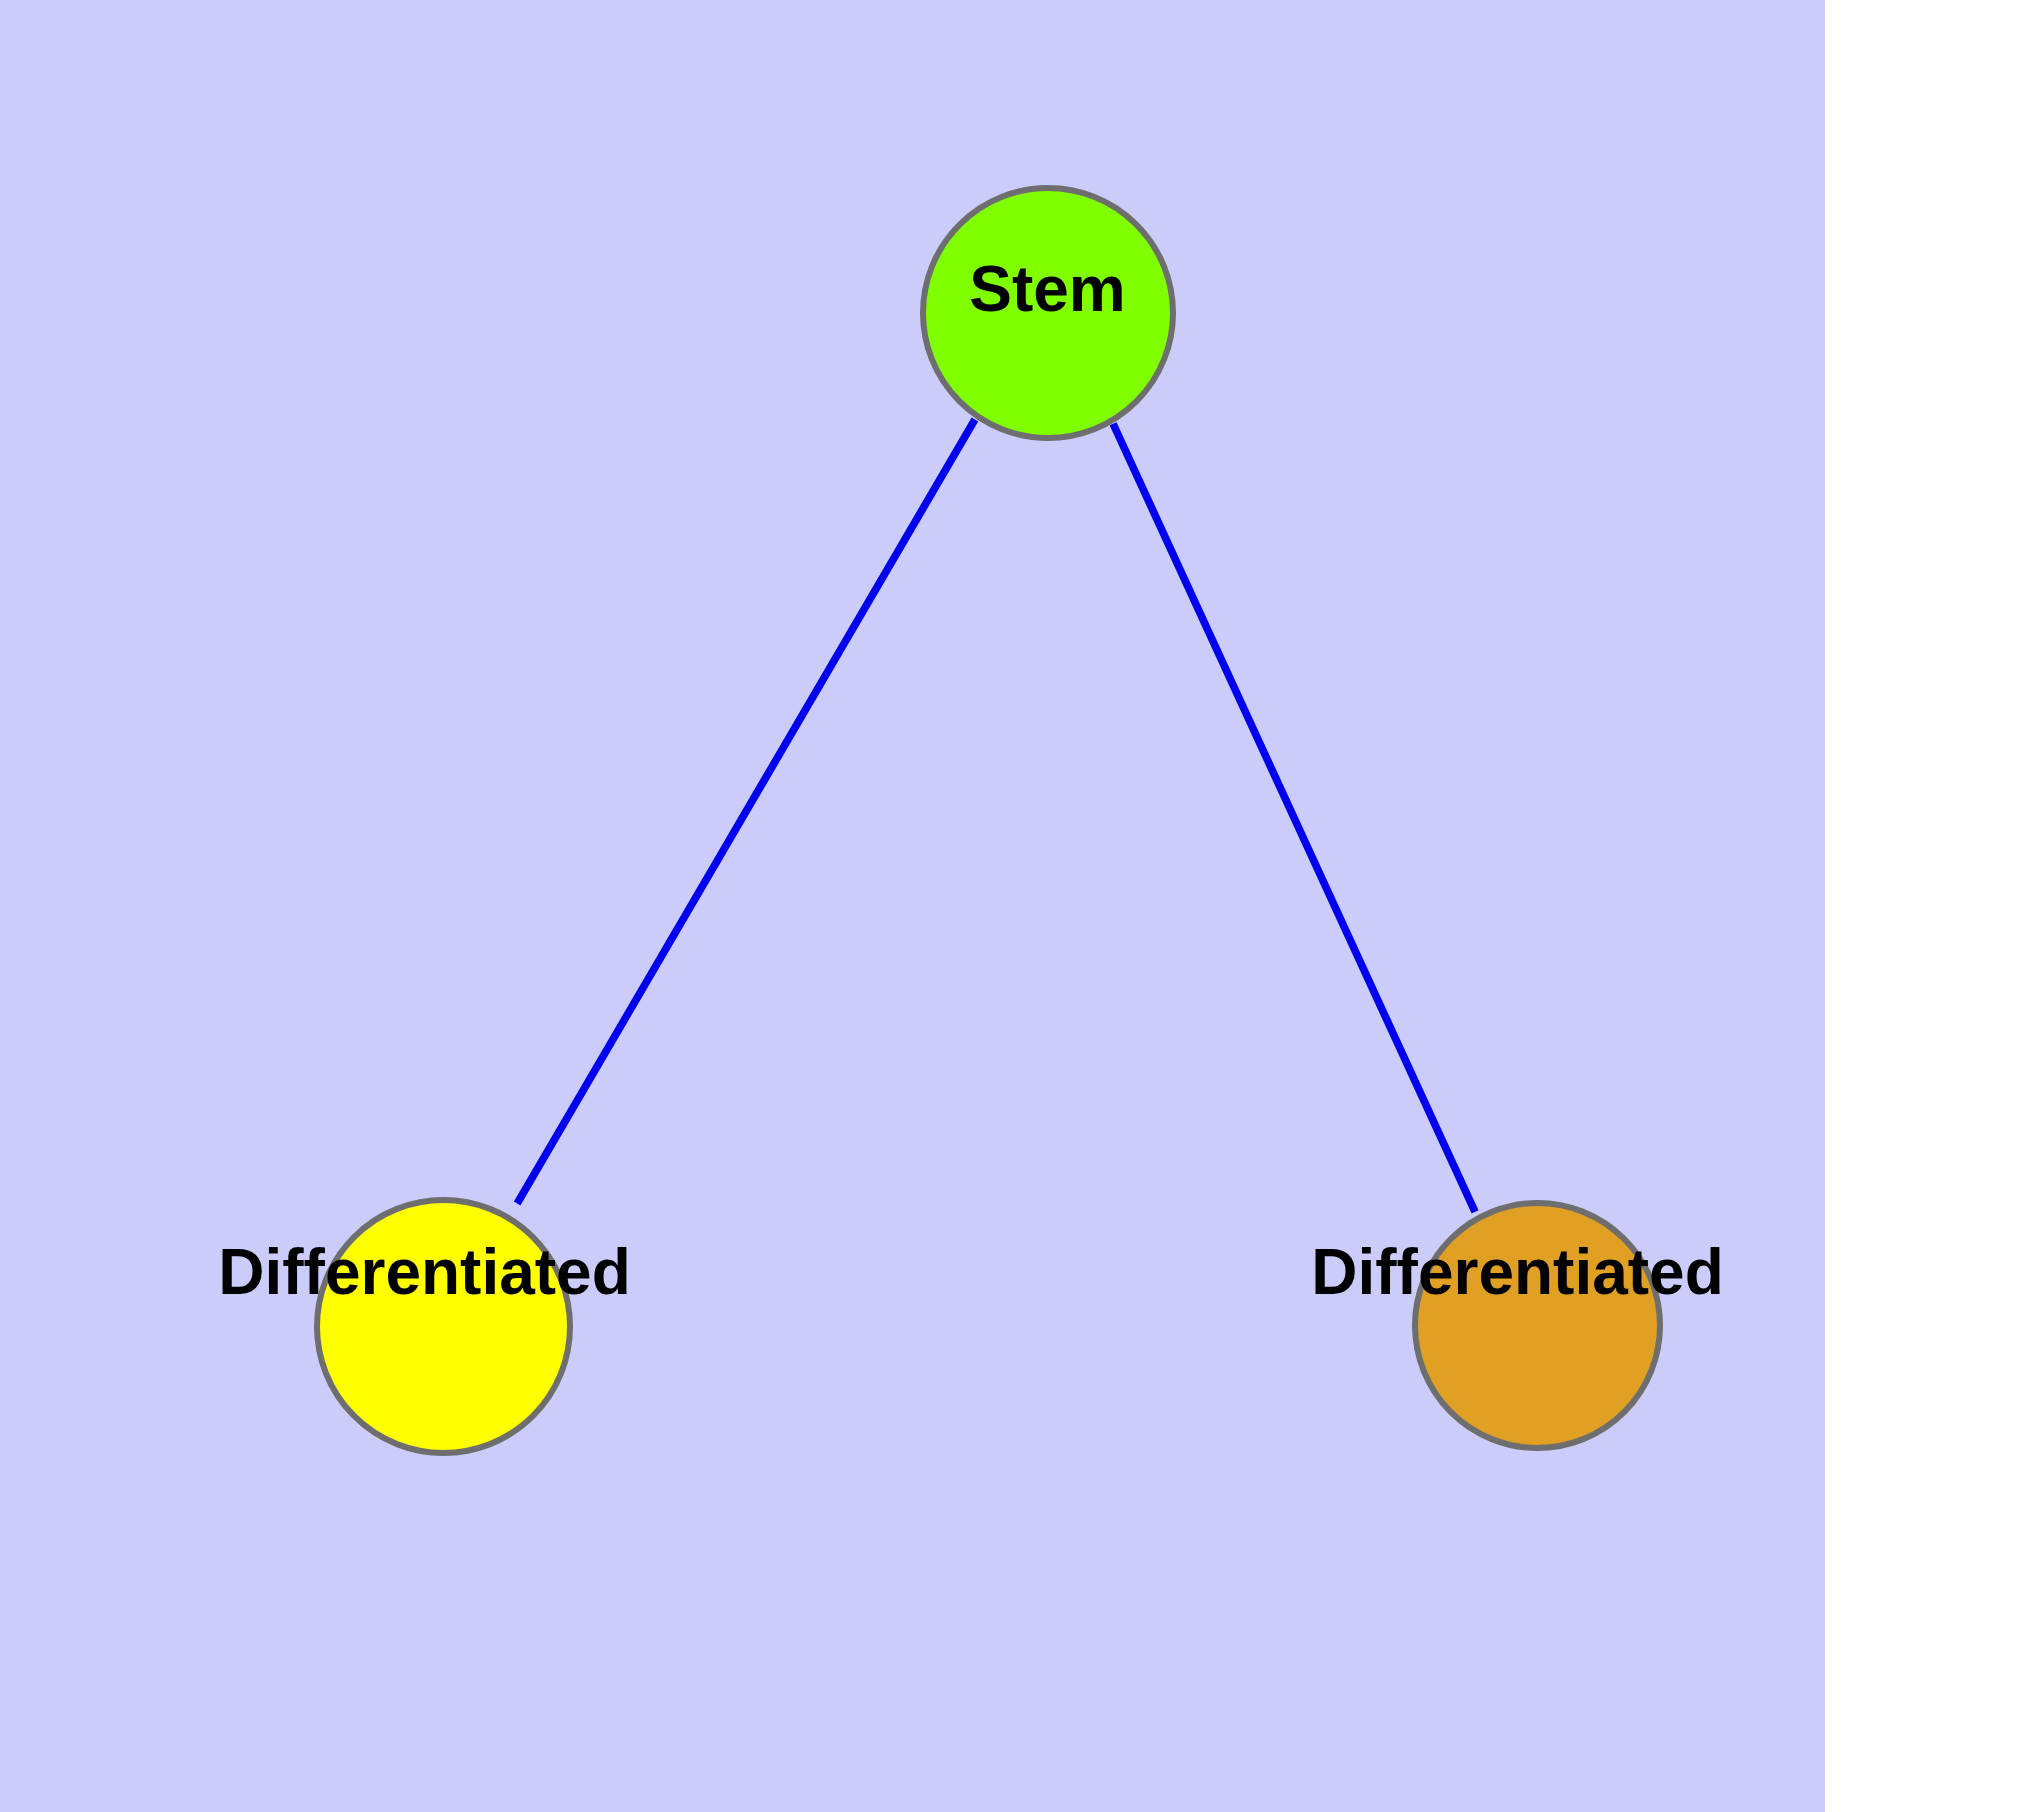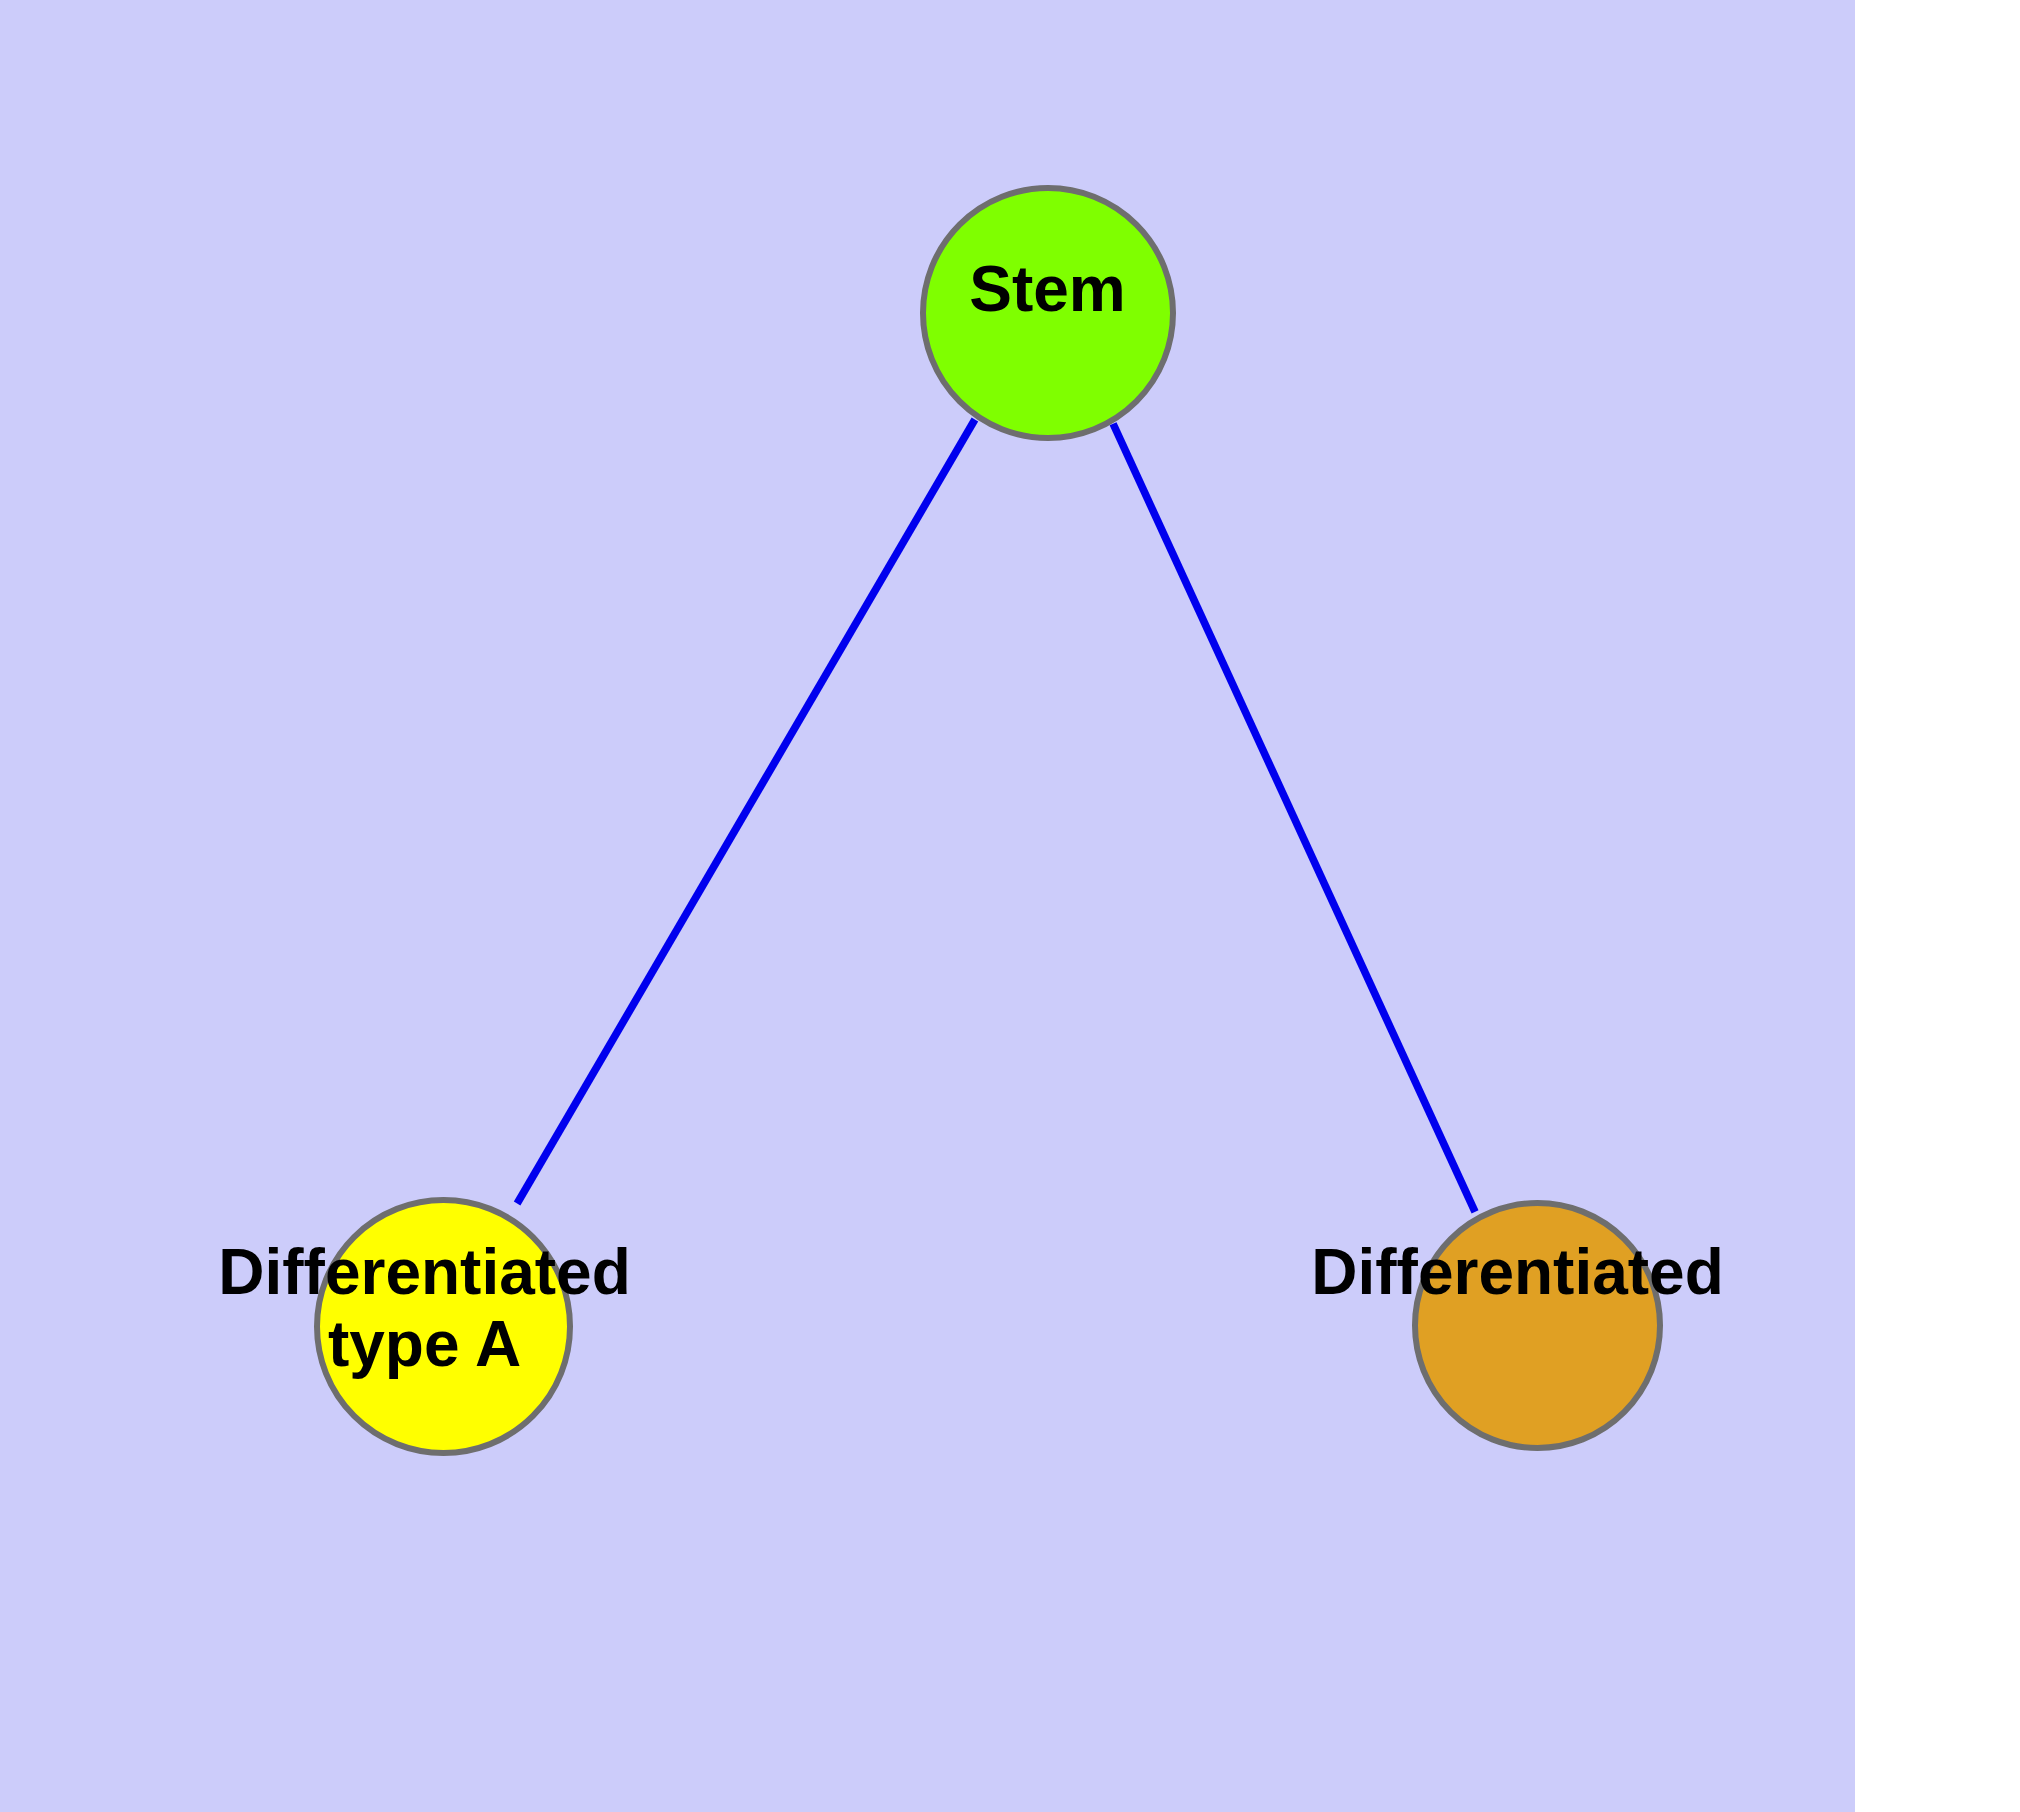--- a/index.html
+++ b/index.html
@@ -12,21 +12,20 @@
     height: 1812px;
     overflow: hidden;
     font-family: "Liberation Sans", sans-serif;
   }
   #graph-canvas {
     position: relative;
     width: 1825px;
     height: 1812px;
     background: #ccccfa;
     overflow: hidden;
-    padding-left: 30px;
   }
   #edge-layer {
     position: absolute;
     left: 0;
     top: 0;
     width: 2021px;
     height: 1812px;
   }
   .node {
     position: absolute;
@@ -99,21 +98,20 @@
   <div class="node" id="node-stem"></div>
   <div class="node" id="node-diff-a"></div>
   <div class="node" id="node-diff-b"></div>
 
   <div class="node-label" id="label-stem">
     <span class="label-line">Stem</span>
   </div>
 
   <div class="node-label" id="label-diff-a">
     <span class="label-line">Differentiated</span>
-    <span class="label-line">type A</span>
   </div>
 
   <div class="node-label" id="label-diff-b">
     <span class="label-line">Differentiated</span>
   </div>
 
 </div>
 
 
 </body></html>

